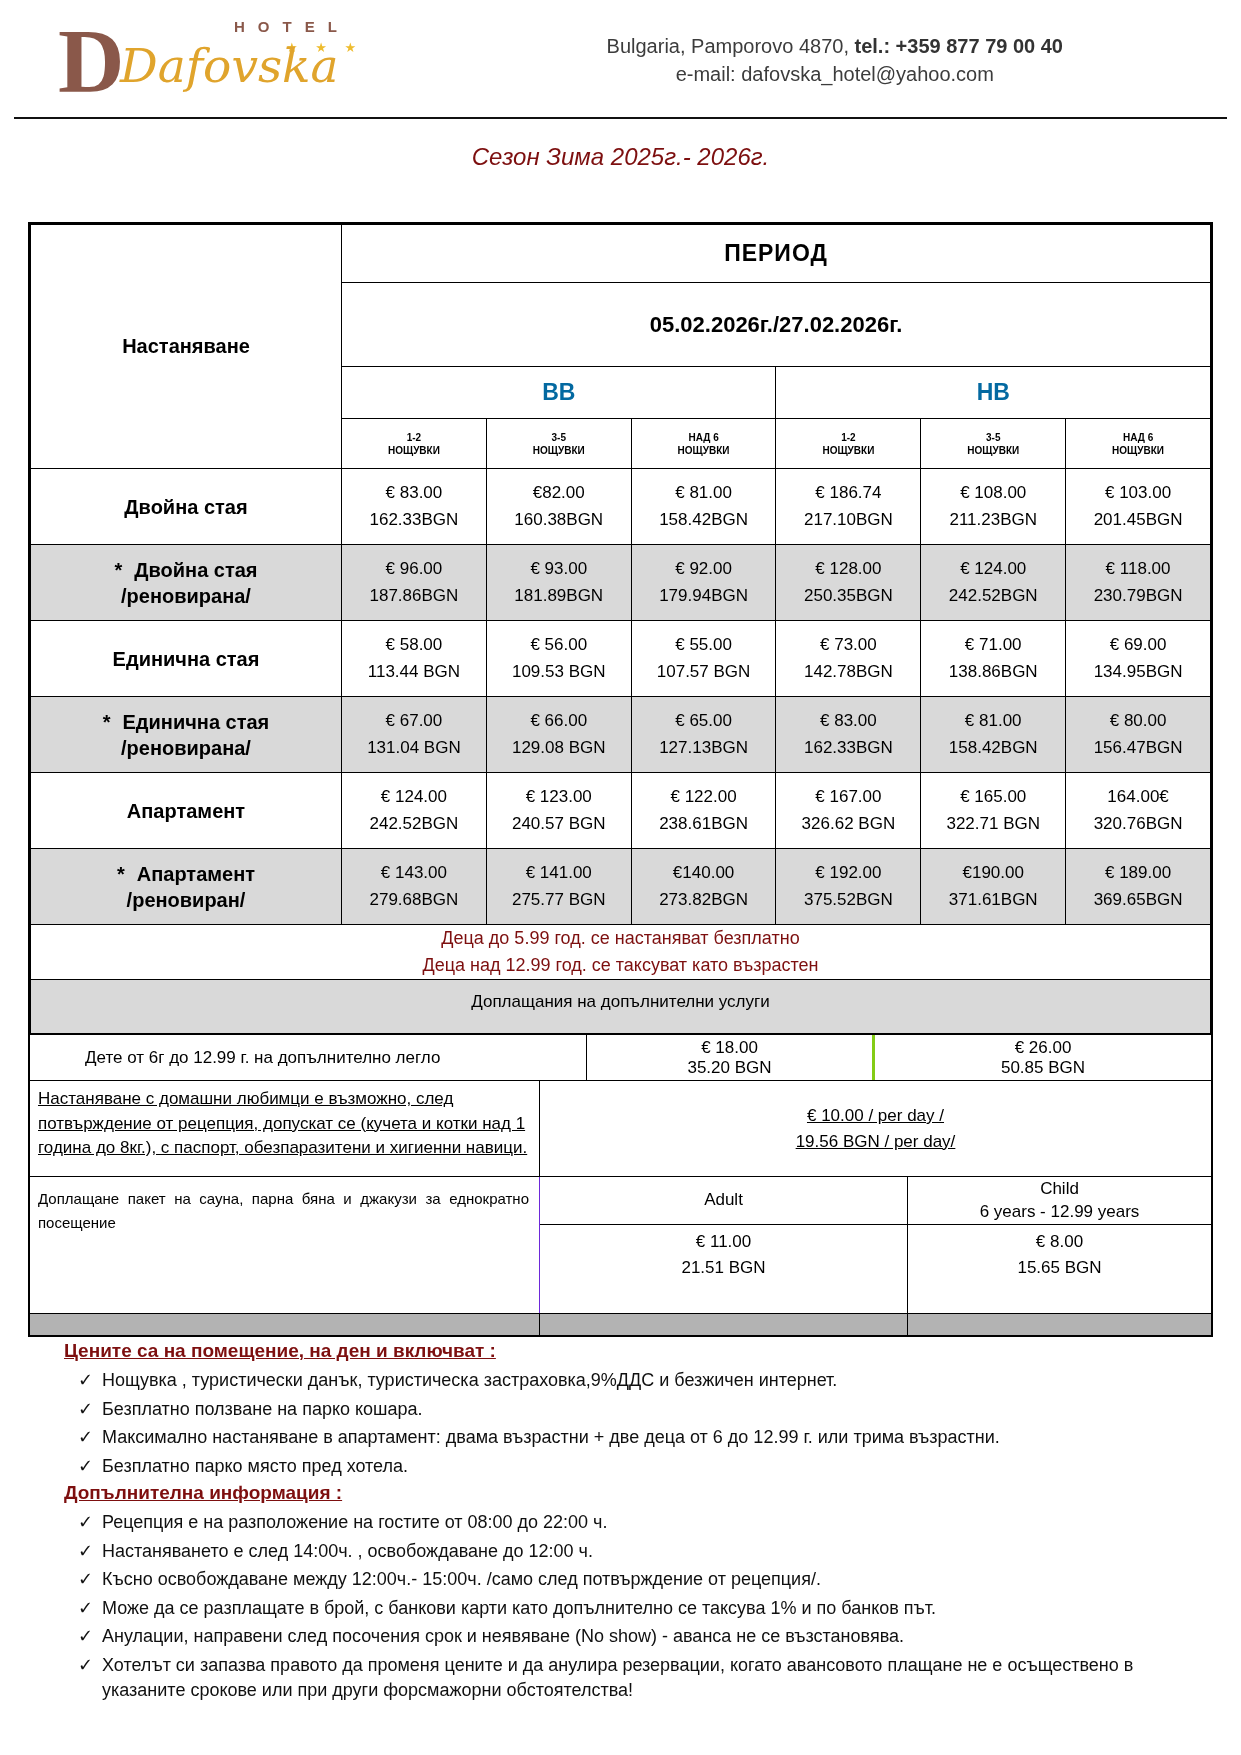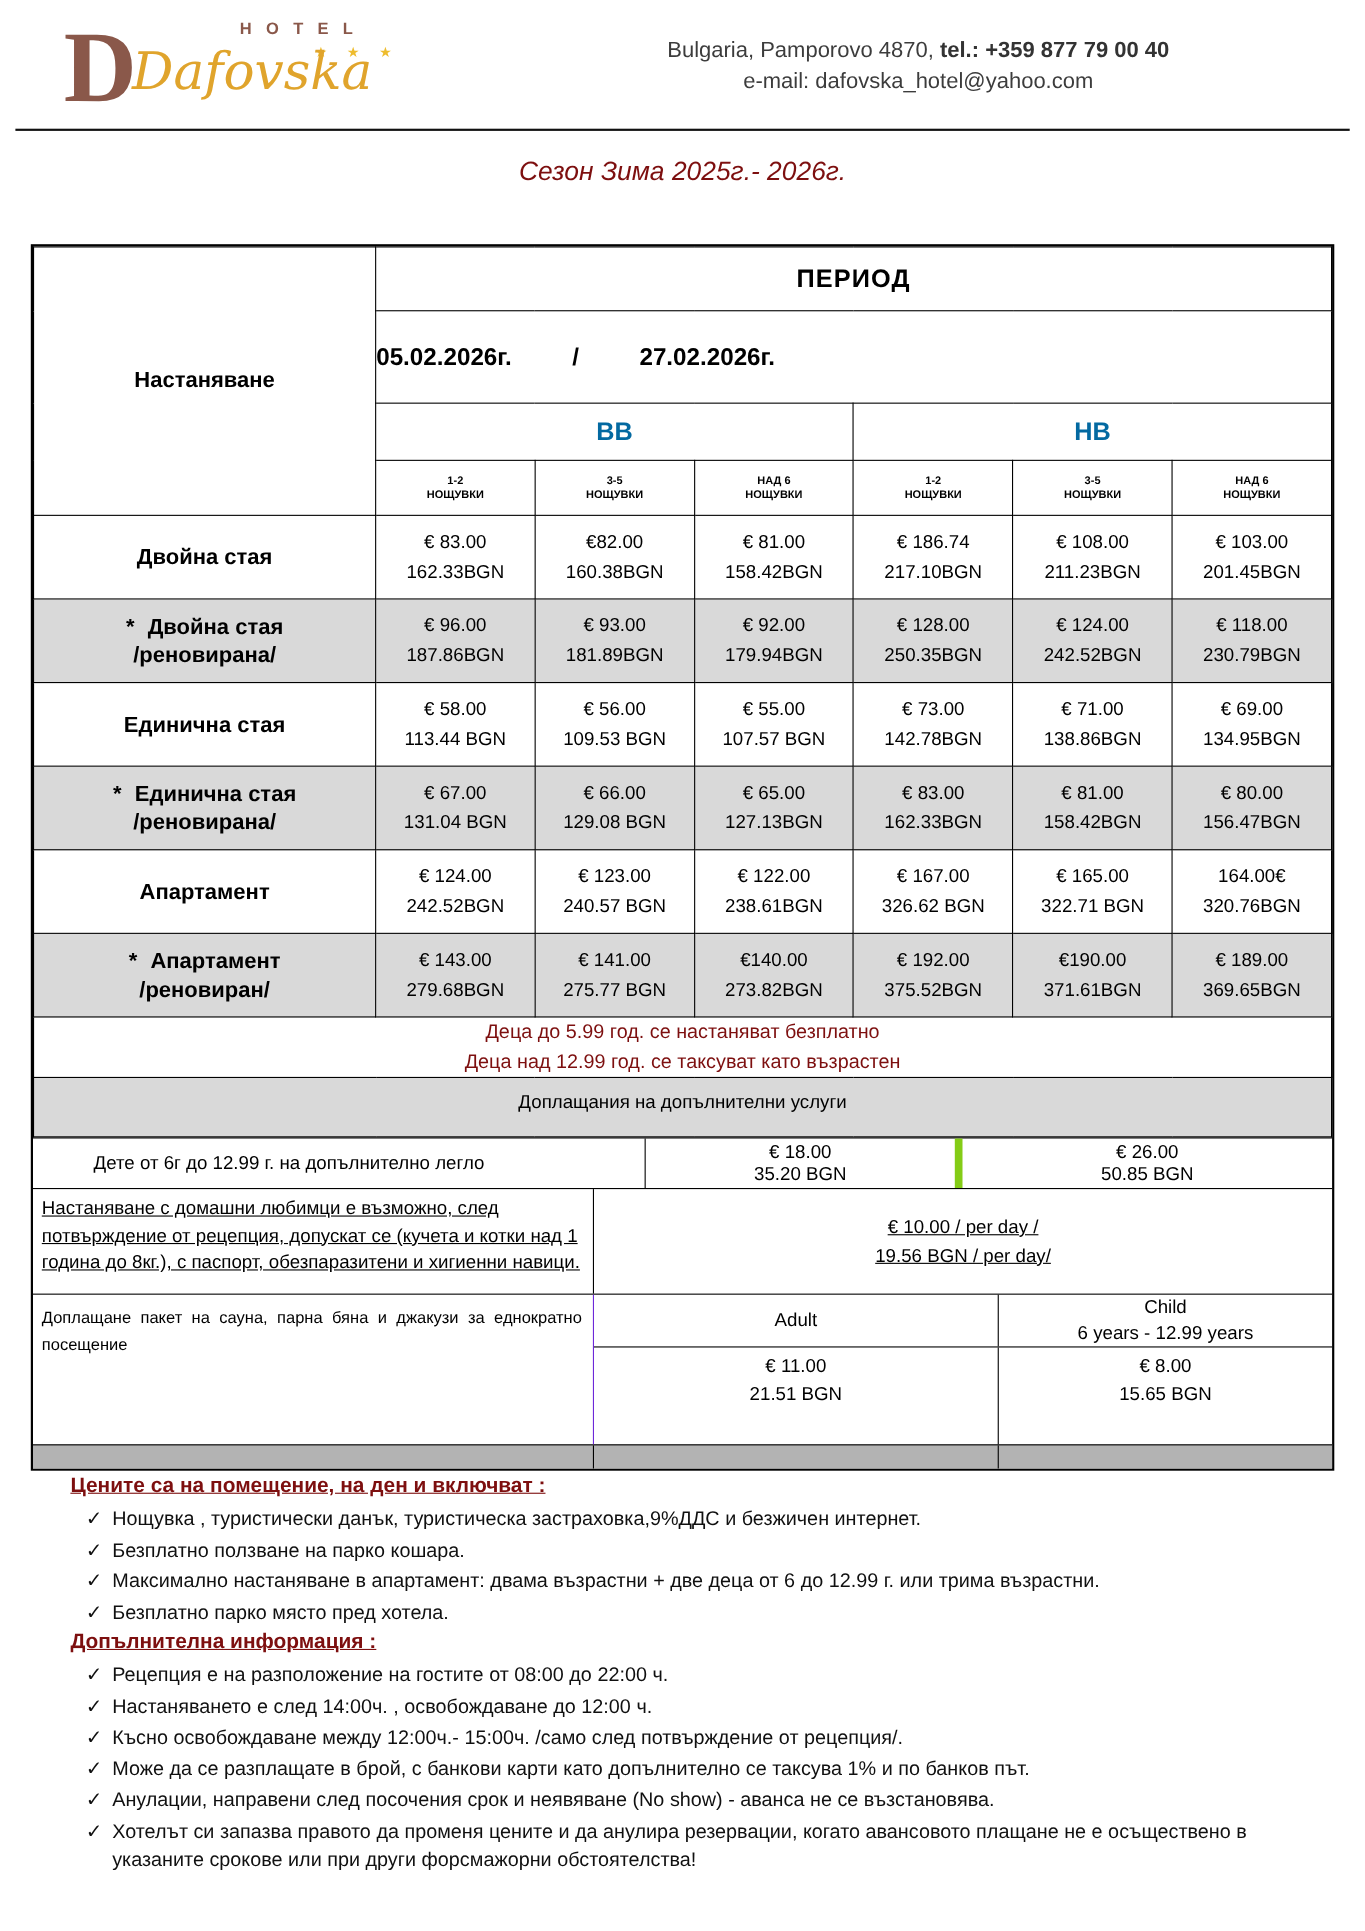--- a/index.html
+++ b/index.html
@@ -15,21 +15,21 @@
     position:absolute; left:0; top:6px;
     font-family:"Liberation Serif", serif; font-weight:bold;
     font-size:92px; line-height:0.95; color:#8a584a;
   }
   .logo-script {
     position:absolute; left:62px; top:26px;
     font-family:"DejaVu Serif", serif; font-style:italic;
     font-size:47px; color:#e0a42c; white-space:nowrap;
   }
   .logo-hotel {
-    position:absolute; left:160px; top:6px;
+    position:absolute; left:176px; top:6px;
     font-size:15px; font-weight:bold; letter-spacing:13px; color:#8a584a;
   }
   .logo-stars {
     position:absolute; left:228px; top:28px;
     font-size:13px; letter-spacing:7px; color:#eebc2e;
   }
   .contact {
     position:absolute; right:178px; top:32px;
     text-align:center; font-size:20px; line-height:1.4; color:#3c3c3c;
   }
@@ -46,39 +46,39 @@
   
   .pricetable-wrap {
     position:absolute; left:28px; top:222px; width:1185px;
     border:2px solid #000;
   }
   table.pt { border-collapse:collapse; width:100%; table-layout:fixed; }
   table.pt td { border:1px solid #000; vertical-align:middle; text-align:center; }
   td.acc { font-size:20px; font-weight:bold; }
   td.period { height:58px; font-size:23px; font-weight:bold; letter-spacing:1px; }
   td.dates { height:84px; font-size:22px; font-weight:bold; }
-  .dates-inner { display:flex; justify-content:flex-start; gap:55px; }
+  .dates-inner { display:flex; justify-content:center; }
   td.meal { height:52px; font-size:23px; font-weight:bold; color:#0369a1; }
   td.nights { height:50px; font-size:10px; font-weight:bold; line-height:1.3; }
   tr.room td { height:76px; }
   td.room-label { font-size:20px; font-weight:bold; line-height:1.3; }
   .star:empty { display:none; }
   .star { margin-right:12px; }
   .rl2:empty { display:none; }
   td.price { font-size:17px; line-height:1.55; }
   tr.shaded td { background:#d9d9d9; }
   td.rednote { height:50px; font-size:18px; line-height:1.5; color:#7d0f0f; }
   td.extras-title { height:54px; background:#d9d9d9; font-size:17px; vertical-align:bottom; padding-bottom:10px; }
 
   
   .brow { display:flex; border-top:1px solid #000; font-size:17px; }
   .brow .cA { width:510px; border-right:1px solid #000; padding:4px 8px; text-align:left; }
   .cB, .cC, .cBC { display:flex; flex-direction:column; justify-content:center; align-items:center; text-align:center; }
   .row-bed { min-height:46px; }
-  .row-bed .cB { width:288px; border-right:7px solid #84cc16; }
+  .row-bed .cB { width:288px; border-right:3px solid #84cc16; }
   .row-bed .cC { flex:1; }
   .row-bed .cA { display:flex; align-items:center;margin-left:47px; }
   .row-pets { min-height:96px;text-decoration:underline; }
   .row-pets .cA { line-height:1.45; padding-top:6px; }
   .row-pets .cBC { flex:1; line-height:1.5; }
   .row-spa { display:flex; border-top:1px solid #000; font-size:17px; }
   .row-spa .cA { width:510px; border-right:1px solid #6d28d9; padding:10px 10px 0 8px;
                  text-align:justify; font-size:15px; line-height:1.6; }
   .spa-right { flex:1; display:flex; flex-direction:column;justify-content:flex-end; }
   .spa-hdr { display:flex; border-bottom:1px solid #000; min-height:48px; }

